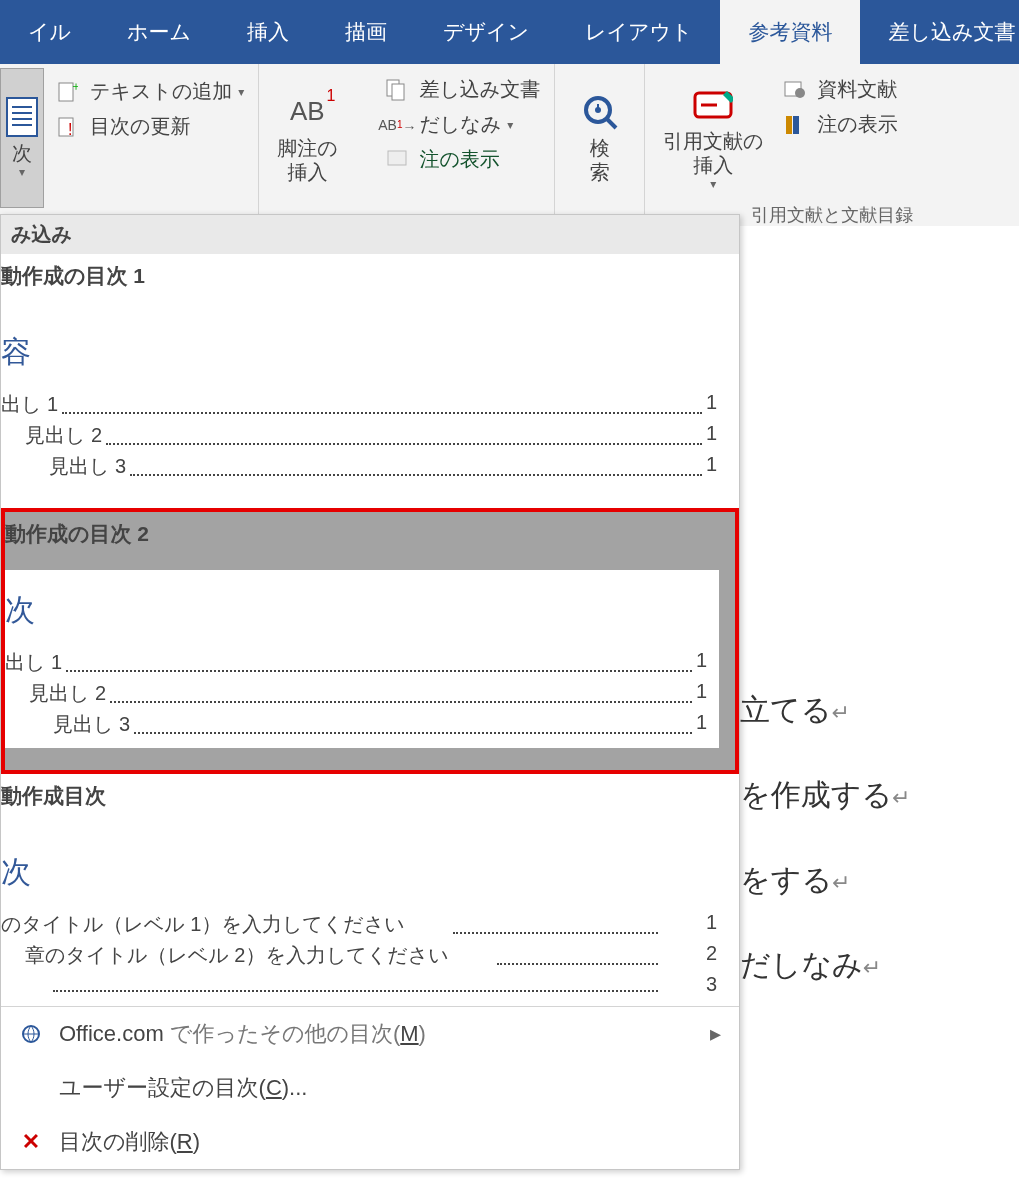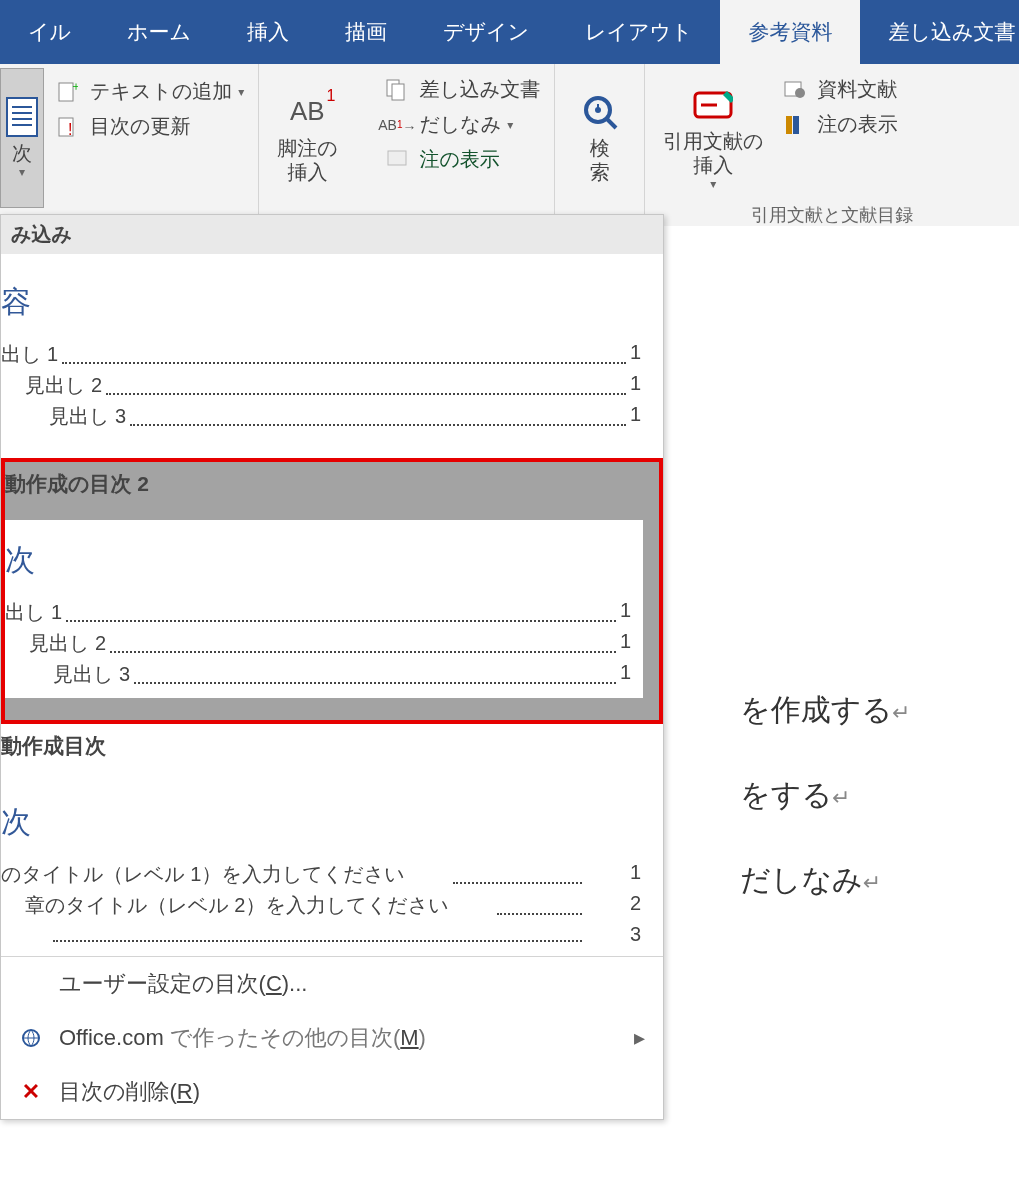--- a/index.html
+++ b/index.html
@@ -90,21 +90,21 @@
     font-family: "Yu Mincho", serif;
     font-size: 30px;
     color: #333;
   }
   .doc-line { white-space: nowrap; margin: 44px 0; }
   .doc-line .ret { color: #888; font-size: 22px; }
   .dropdown-panel {
     position: absolute;
     left: 0;
     top: 214px;
-    width: 664px;
+    width: 740px;
     background: #fff;
     border: 1px solid #c6c6c6;
     box-shadow: 2px 2px 6px rgba(0,0,0,0.2);
     z-index: 10;
   }
   .gallery-header {
     background: #e9e9e9;
     padding: 6px 10px;
     font-size: 20px;
     font-weight: bold;
@@ -306,29 +306,31 @@
           <span>注の表示</span>
         </div>
       </div>
     </div>
     <div class="group-label">引用文献と文献目録</div>
   </div>
 </div>
 
 <div class="doc-area">
   <div style="height:420px;"></div>
+  <div class="doc-line"><span>立てる</span><span class="ret">↵</span></div>
   <div class="doc-line"><span>を作成する</span><span class="ret">↵</span></div>
   <div class="doc-line"><span>をする</span><span class="ret">↵</span></div>
   <div class="doc-line"><span>だしなみ</span><span class="ret">↵</span></div>
 </div>
 
 <div class="dropdown-panel">
   <div class="gallery-header">み込み</div>
 
   <div class="gallery-item">
+    <div class="gi-title">動作成の目次 1</div>
     <div class="preview-box">
       <div class="preview-title">容</div>
       <div class="toc-row">
           <span class="lbl">出し 1</span>
           <span class="dots"></span>
           <span class="pg">1</span>
         </div>
       <div class="toc-row lvl2">
           <span class="lbl">見出し 2</span>
           <span class="dots"></span>
@@ -379,39 +381,39 @@
           <span class="pg">2</span>
         </div>
       <div class="toc-row auto-small lvl3">
           <span class="dots"></span>
           <span class="pg">3</span>
         </div>
     </div>
   </div>
 
   <div class="menu-footer">
-    <div class="row">
-      <span class="mi"></span>
-      <span>
-        <span>ユーザー設定の目次(</span><span class="under">C</span><span>)...</span>
-      </span>
-    </div>
     <div class="row">
       <span class="mi">
         <svg width="20" height="20">
             <circle cx="10" cy="10" r="8" fill="none" stroke="#2b579a" stroke-width="2"></circle>
             <line x1="2" y1="10" x2="18" y2="10" stroke="#2b579a"></line>
             <path d="M10 2 C6 6 6 14 10 18 M10 2 C14 6 14 14 10 18" fill="none" stroke="#2b579a"></path>
           </svg>
       </span>
       <span>
         <span>Office.com </span><span style="color:#777;">で作ったその他の目次(</span><span class="under">M</span><span style="color:#777;">)</span>
       </span>
       <span class="arrow">▸</span>
     </div>
     <div class="row">
+      <span class="mi"></span>
+      <span>
+        <span>ユーザー設定の目次(</span><span class="under">C</span><span>)...</span>
+      </span>
+    </div>
+    <div class="row">
       <span class="mi" style="color:#c00;font-weight:bold;">✕</span>
       <span>
         <span>目次の削除(</span><span class="under">R</span><span>)</span>
       </span>
     </div>
   </div>
 </div>
 
 </body></html>

